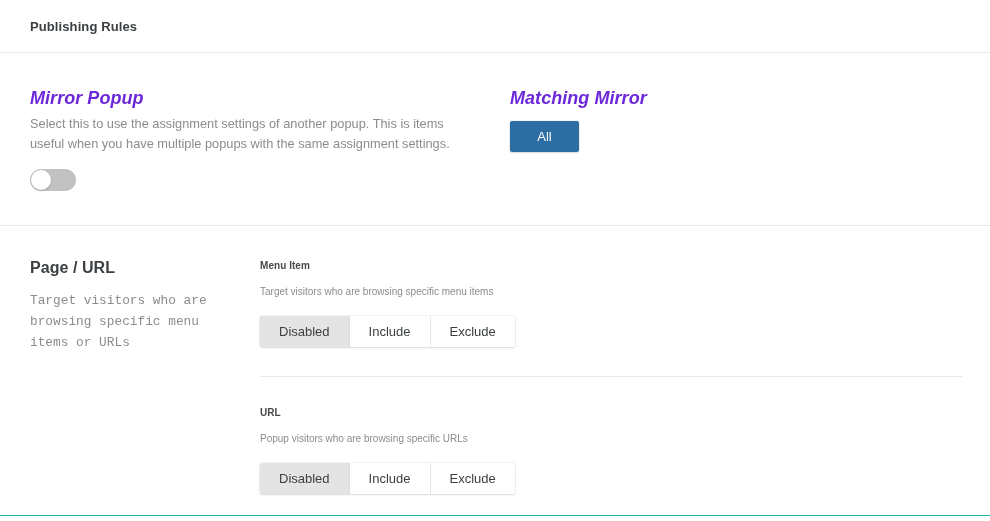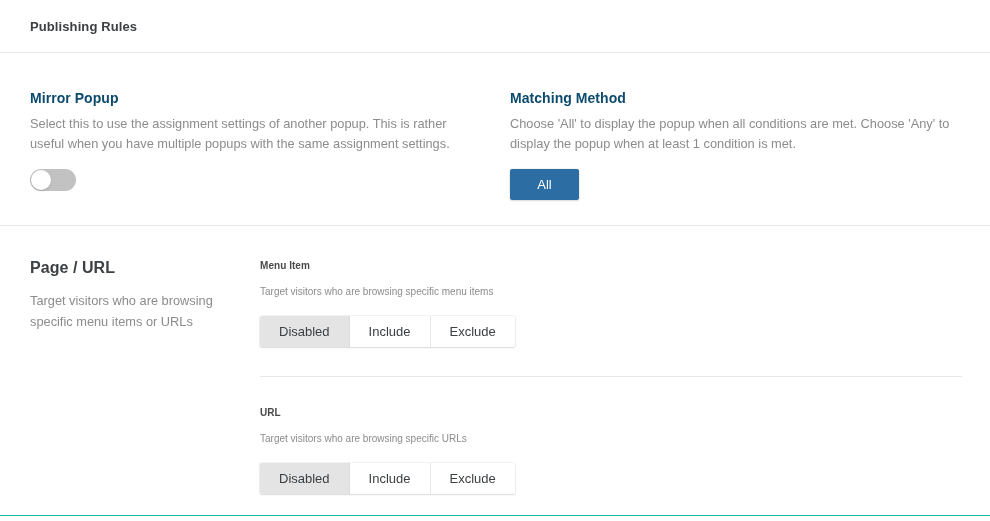--- a/index.html
+++ b/index.html
@@ -52,25 +52,26 @@
     top: 53px;
     width: 990px;
     height: 173px;
     border-bottom: 1px solid #e8e8e8;
   }
 
   .field-col-left  { position: absolute; left: 30px;  top: 37px; width: 450px; }
   .field-col-right { position: absolute; left: 510px; top: 37px; width: 450px; }
 
   .field-label {
-    font-size: 14px;
-    font-weight: bold;
-    color: #0c4a6e;
+    font-size: 18px;
+    font-weight: bold;
+    color: #6d28d9;
     line-height: 16px;
     letter-spacing: 0.05px;
+    font-style: italic;
   }
 
   .field-desc {
     margin-top: 8px;
     font-size: 12.8px;
     color: #8c8c8c;
     line-height: 20px;
     font-weight: normal;
   }
 
@@ -162,20 +163,21 @@
     font-weight: bold;
     color: #3c4043;
     line-height: 20px;
     letter-spacing: 0.05px;
   }
   .section-subtitle {
     margin-top: 12px;
     font-size: 12.8px;
     color: #8c8c8c;
     line-height: 21px;
+    font-family: Liberation Mono, monospace;
   }
 
   .section-main {
     position: absolute;
     left: 260px;
     top: 32px;
     width: 702px;
   }
 
   .sub-field { position: relative; }
@@ -208,31 +210,30 @@
 <div class="page">
 
   <div class="panel-header">
     <div class="panel-header-title">Publishing Rules</div>
   </div>
 
   <div class="top-block">
 
     <div class="field-col-left">
       <div class="field-label">Mirror Popup</div>
-      <div class="field-desc">Select this to use the assignment settings of another popup. This is rather useful when you have multiple popups with the same assignment settings.</div>
+      <div class="field-desc">Select this to use the assignment settings of another popup. This is items useful when you have multiple popups with the same assignment settings.</div>
       <div class="toggle-wrap">
         <div class="toggle">
           <span class="knob"></span>
         </div>
       </div>
     </div>
 
     <div class="field-col-right">
-      <div class="field-label">Matching Method</div>
-      <div class="field-desc">Choose 'All' to display the popup when all conditions are met. Choose 'Any' to display the popup when at least 1 condition is met.</div>
+      <div class="field-label">Matching Mirror</div>
       <div class="seg-group wide">
         <button class="seg-btn active-blue">All</button>
       </div>
     </div>
 
   </div>
 
   <div class="section">
 
     <div class="section-aside">
@@ -249,21 +250,21 @@
           <button class="seg-btn active-gray">Disabled</button>
           <button class="seg-btn">Include</button>
           <button class="seg-btn">Exclude</button>
         </div>
       </div>
 
       <div class="sub-divider"></div>
 
       <div class="sub-field sub-field-second">
         <div class="sub-label">URL</div>
-        <div class="sub-desc">Target visitors who are browsing specific URLs</div>
+        <div class="sub-desc">Popup visitors who are browsing specific URLs</div>
         <div class="seg-group triple">
           <button class="seg-btn active-gray">Disabled</button>
           <button class="seg-btn">Include</button>
           <button class="seg-btn">Exclude</button>
         </div>
       </div>
 
     </div>
   </div>
 

